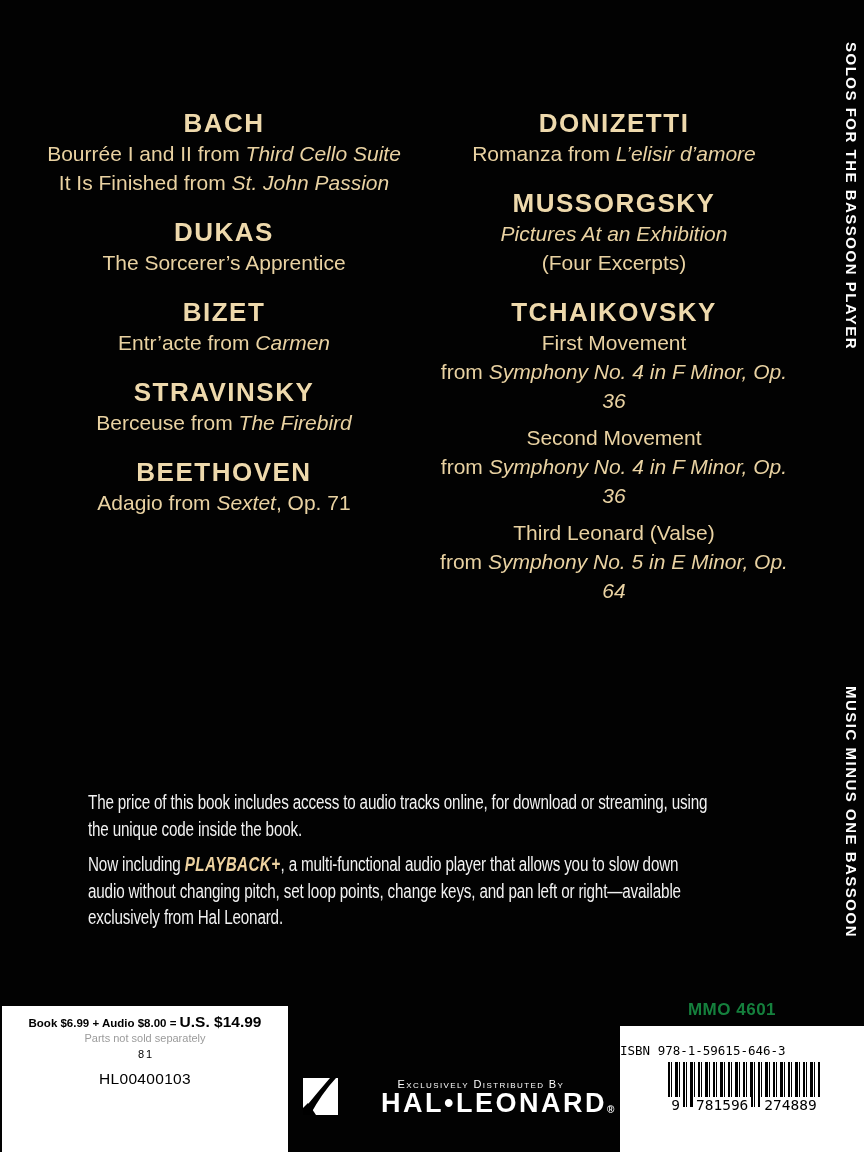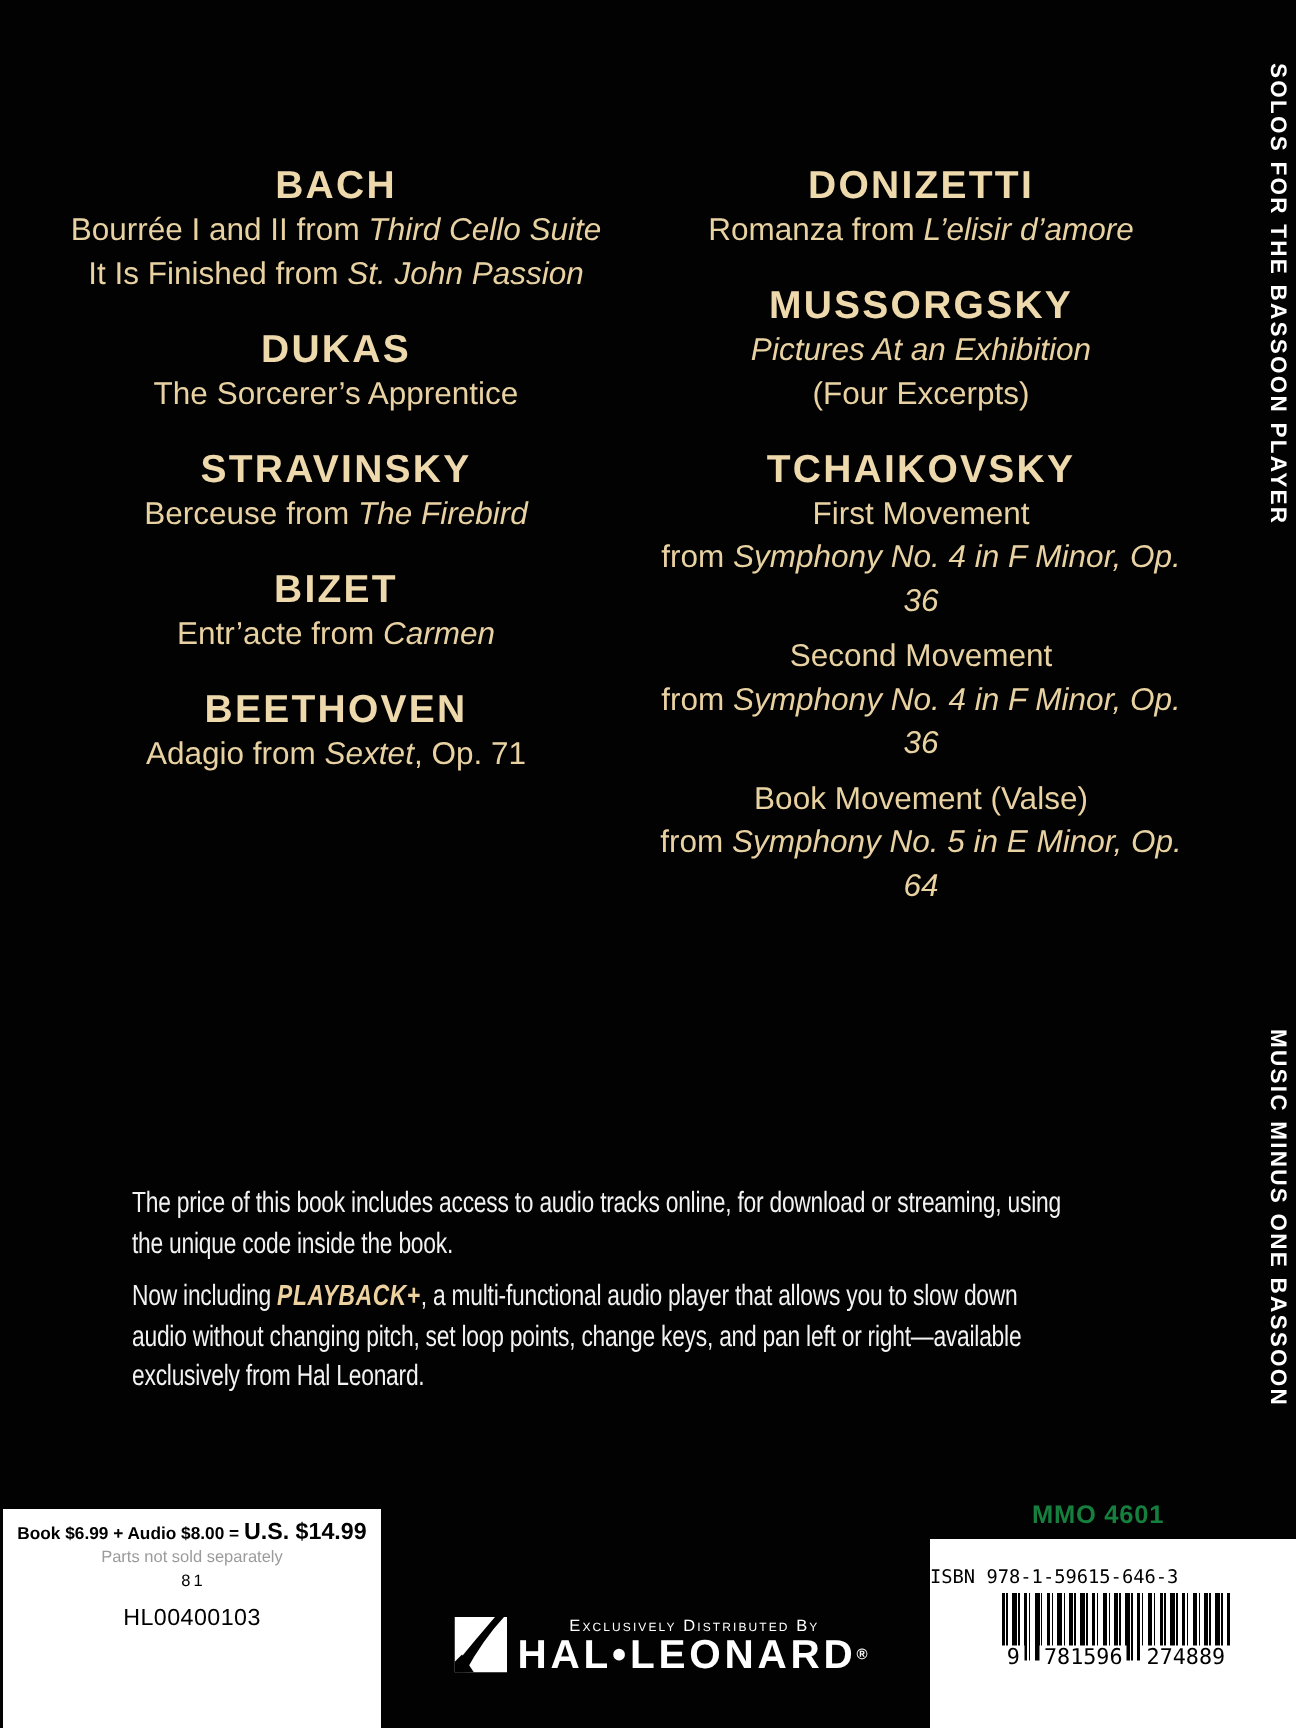--- a/index.html
+++ b/index.html
@@ -24,21 +24,21 @@
   .spine-bottom{top:686px;right:4px;}
 
   
   .notices{position:absolute;left:88px;top:789px;color:#f2f2f2;}
   .notice-para{margin:0 0 9px 0;}
   .notice-line{white-space:nowrap;font-size:19.5px;line-height:26.5px;letter-spacing:-0.2px;
                transform:scaleX(0.78);transform-origin:0 50%;}
   .playback{font-weight:bold;font-style:italic;color:#edd2a0;letter-spacing:0.5px;}
 
   
-  .price-box{position:absolute;left:2px;top:1006px;width:252px;height:146px;background:#fff;color:#000;
+  .price-box{position:absolute;left:2px;top:1006px;width:286px;height:146px;background:#fff;color:#000;
              text-align:center;padding-top:7px;box-sizing:border-box;}
   .price-line{font-size:11.5px;font-weight:bold;}
   .price-big{font-size:15.5px;}
   .parts-note{font-size:11px;color:#9b9b9b;margin-top:1px;}
   .upc{margin-top:5px;display:flex;align-items:flex-end;justify-content:center;gap:2px;}
   .upc-side{font-size:11px;line-height:1;padding-bottom:2px;}
   .upc-mid{width:150px;}
   .bars{background:#fff repeating-linear-gradient(90deg,#000 0 2px,#fff 2px 3px,#000 3px 4px,#fff 4px 7px,
          #000 7px 10px,#fff 10px 11px,#000 11px 12px,#fff 12px 15px);}
   .bars-upc{height:45px;}
@@ -46,21 +46,21 @@
   .upc-digits span{background:#fff;padding:0 4px;font-size:13.5px;line-height:1.1;}
   .hl-code{font-size:15.5px;margin-top:8px;letter-spacing:0.3px;}
 
   
   .hl-block{position:absolute;left:303px;top:1078px;display:flex;align-items:flex-end;gap:7px;color:#fff;}
   .hl-mark{width:35px;height:37px;flex:none;}
   .hl-text{display:flex;flex-direction:column;align-items:center;}
   .hl-dist{font-size:11px;font-weight:normal;letter-spacing:1.4px;margin-bottom:2px;white-space:nowrap;
            font-variant:small-caps;}
   .hl-name{font-size:27px;font-weight:bold;letter-spacing:2.5px;line-height:0.85;white-space:nowrap;
-           display:flex;align-items:center;}
+           display:flex;align-items:flex-end;margin-left:36px;}
   .reg{font-size:10px;line-height:1;font-weight:bold;}
 
   
   .mmo-number{position:absolute;left:620px;top:1000px;width:224px;text-align:center;color:#15803d;
               font-weight:bold;font-size:17px;letter-spacing:0.5px;}
   .isbn-box{position:absolute;left:620px;top:1026px;width:248px;height:126px;background:#fff;color:#000;
             text-align:left;padding-top:17px;box-sizing:border-box;}
   .isbn-text{font-family:"DejaVu Sans Mono",monospace;font-size:12.5px;}
   .bars-ean{width:152px;height:45px;margin:4px auto 0;}
   .ean-digits{display:flex;justify-content:center;gap:10px;margin-top:-10px;
@@ -83,29 +83,29 @@
           <div class="piece-line"><span>It Is Finished from </span><span class="it">St. John Passion</span></div>
         </div>
       </div>
       <div class="composer-block">
         <div class="composer">DUKAS</div>
         <div class="stanza">
           <div class="piece-line"><span>The Sorcerer’s Apprentice</span></div>
         </div>
       </div>
       <div class="composer-block">
+        <div class="composer">BIZET</div>
+        <div class="stanza">
+          <div class="piece-line"><span>Entr’acte from </span><span class="it">Carmen</span></div>
+        </div>
+      </div>
+      <div class="composer-block">
         <div class="composer">STRAVINSKY</div>
         <div class="stanza">
           <div class="piece-line"><span>Berceuse from </span><span class="it">The Firebird</span></div>
-        </div>
-      </div>
-      <div class="composer-block">
-        <div class="composer">BIZET</div>
-        <div class="stanza">
-          <div class="piece-line"><span>Entr’acte from </span><span class="it">Carmen</span></div>
         </div>
       </div>
       <div class="composer-block">
         <div class="composer">BEETHOVEN</div>
         <div class="stanza">
           <div class="piece-line"><span>Adagio from </span><span class="it">Sextet</span><span>, Op. 71</span></div>
         </div>
       </div>
     </div>
   <div class="col col-right" id="col-right">
@@ -126,21 +126,21 @@
         <div class="composer">TCHAIKOVSKY</div>
         <div class="stanza">
           <div class="piece-line"><span>First Movement</span></div>
           <div class="piece-line"><span>from </span><span class="it">Symphony No. 4 in F Minor, Op. 36</span></div>
         </div>
         <div class="stanza">
           <div class="piece-line"><span>Second Movement</span></div>
           <div class="piece-line"><span>from </span><span class="it">Symphony No. 4 in F Minor, Op. 36</span></div>
         </div>
         <div class="stanza">
-          <div class="piece-line"><span>Book Movement (Valse)</span></div>
+          <div class="piece-line"><span>Third Leonard (Valse)</span></div>
           <div class="piece-line"><span>from </span><span class="it">Symphony No. 5 in E Minor, Op. 64</span></div>
         </div>
       </div>
     </div>
 
   <div class="notices" id="notices">
       <div class="notice-para">
         <div class="notice-line"><span>The price of this book includes access to audio tracks online, for download or streaming, using</span></div>
         <div class="notice-line"><span>the unique code inside the book.</span></div>
       </div>

